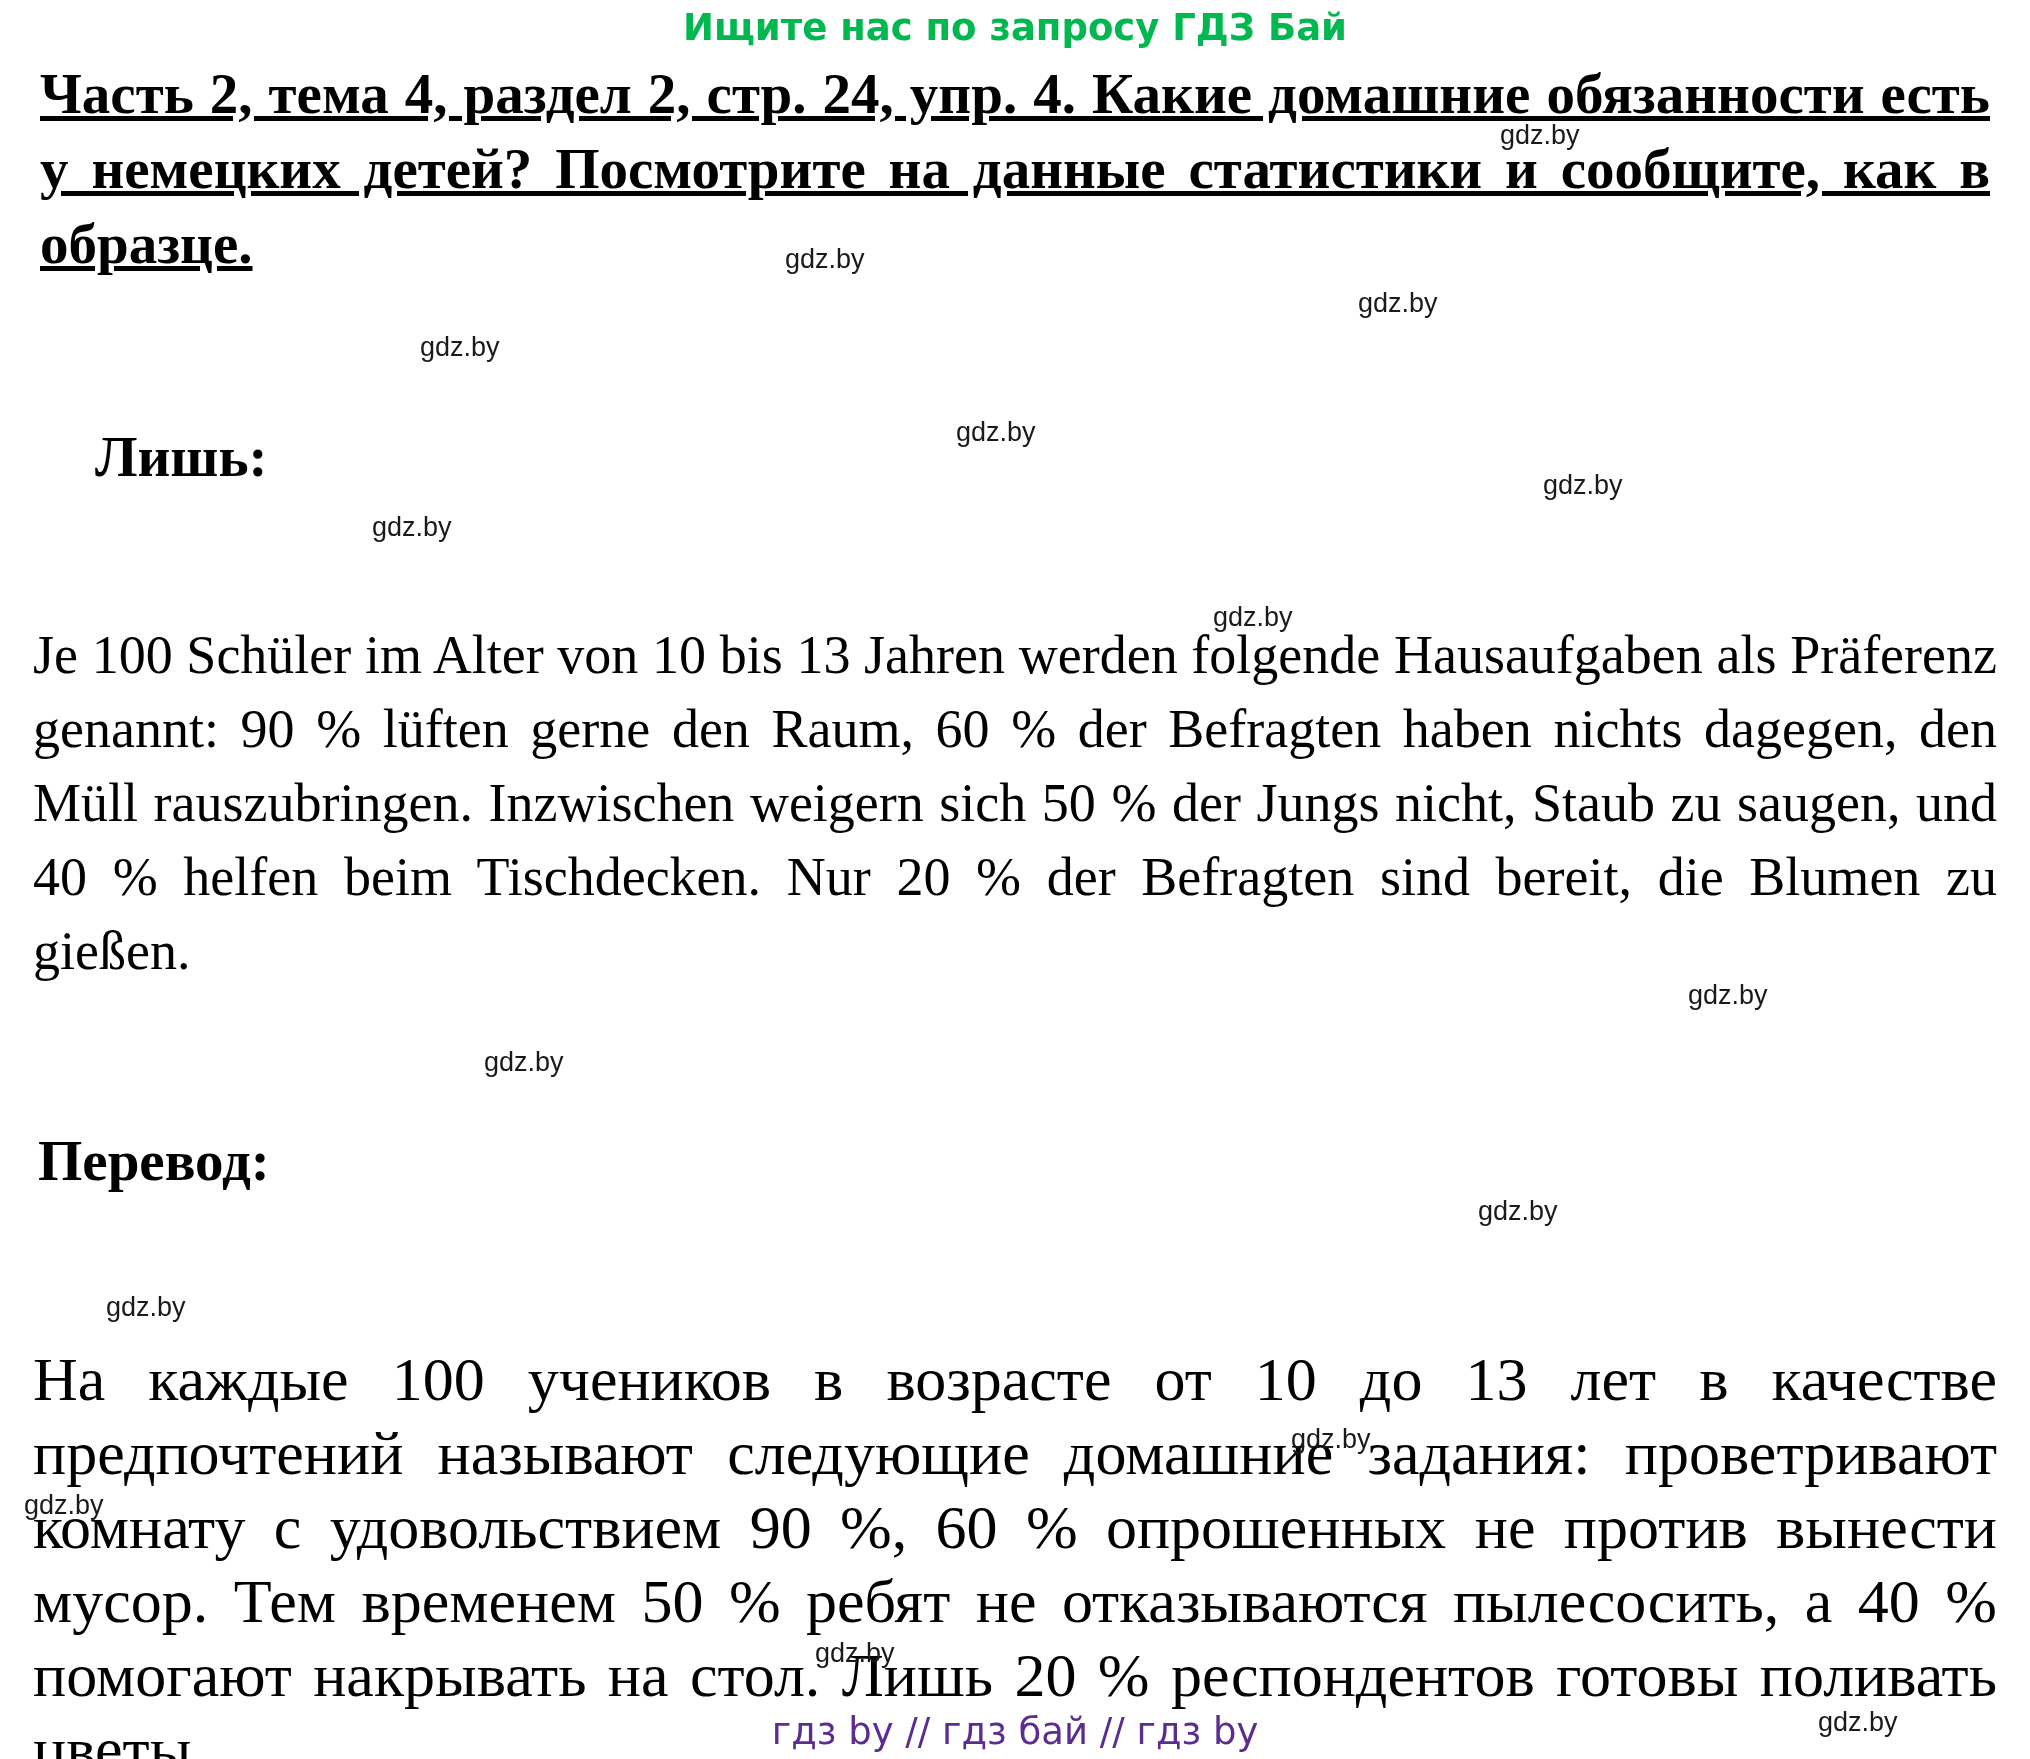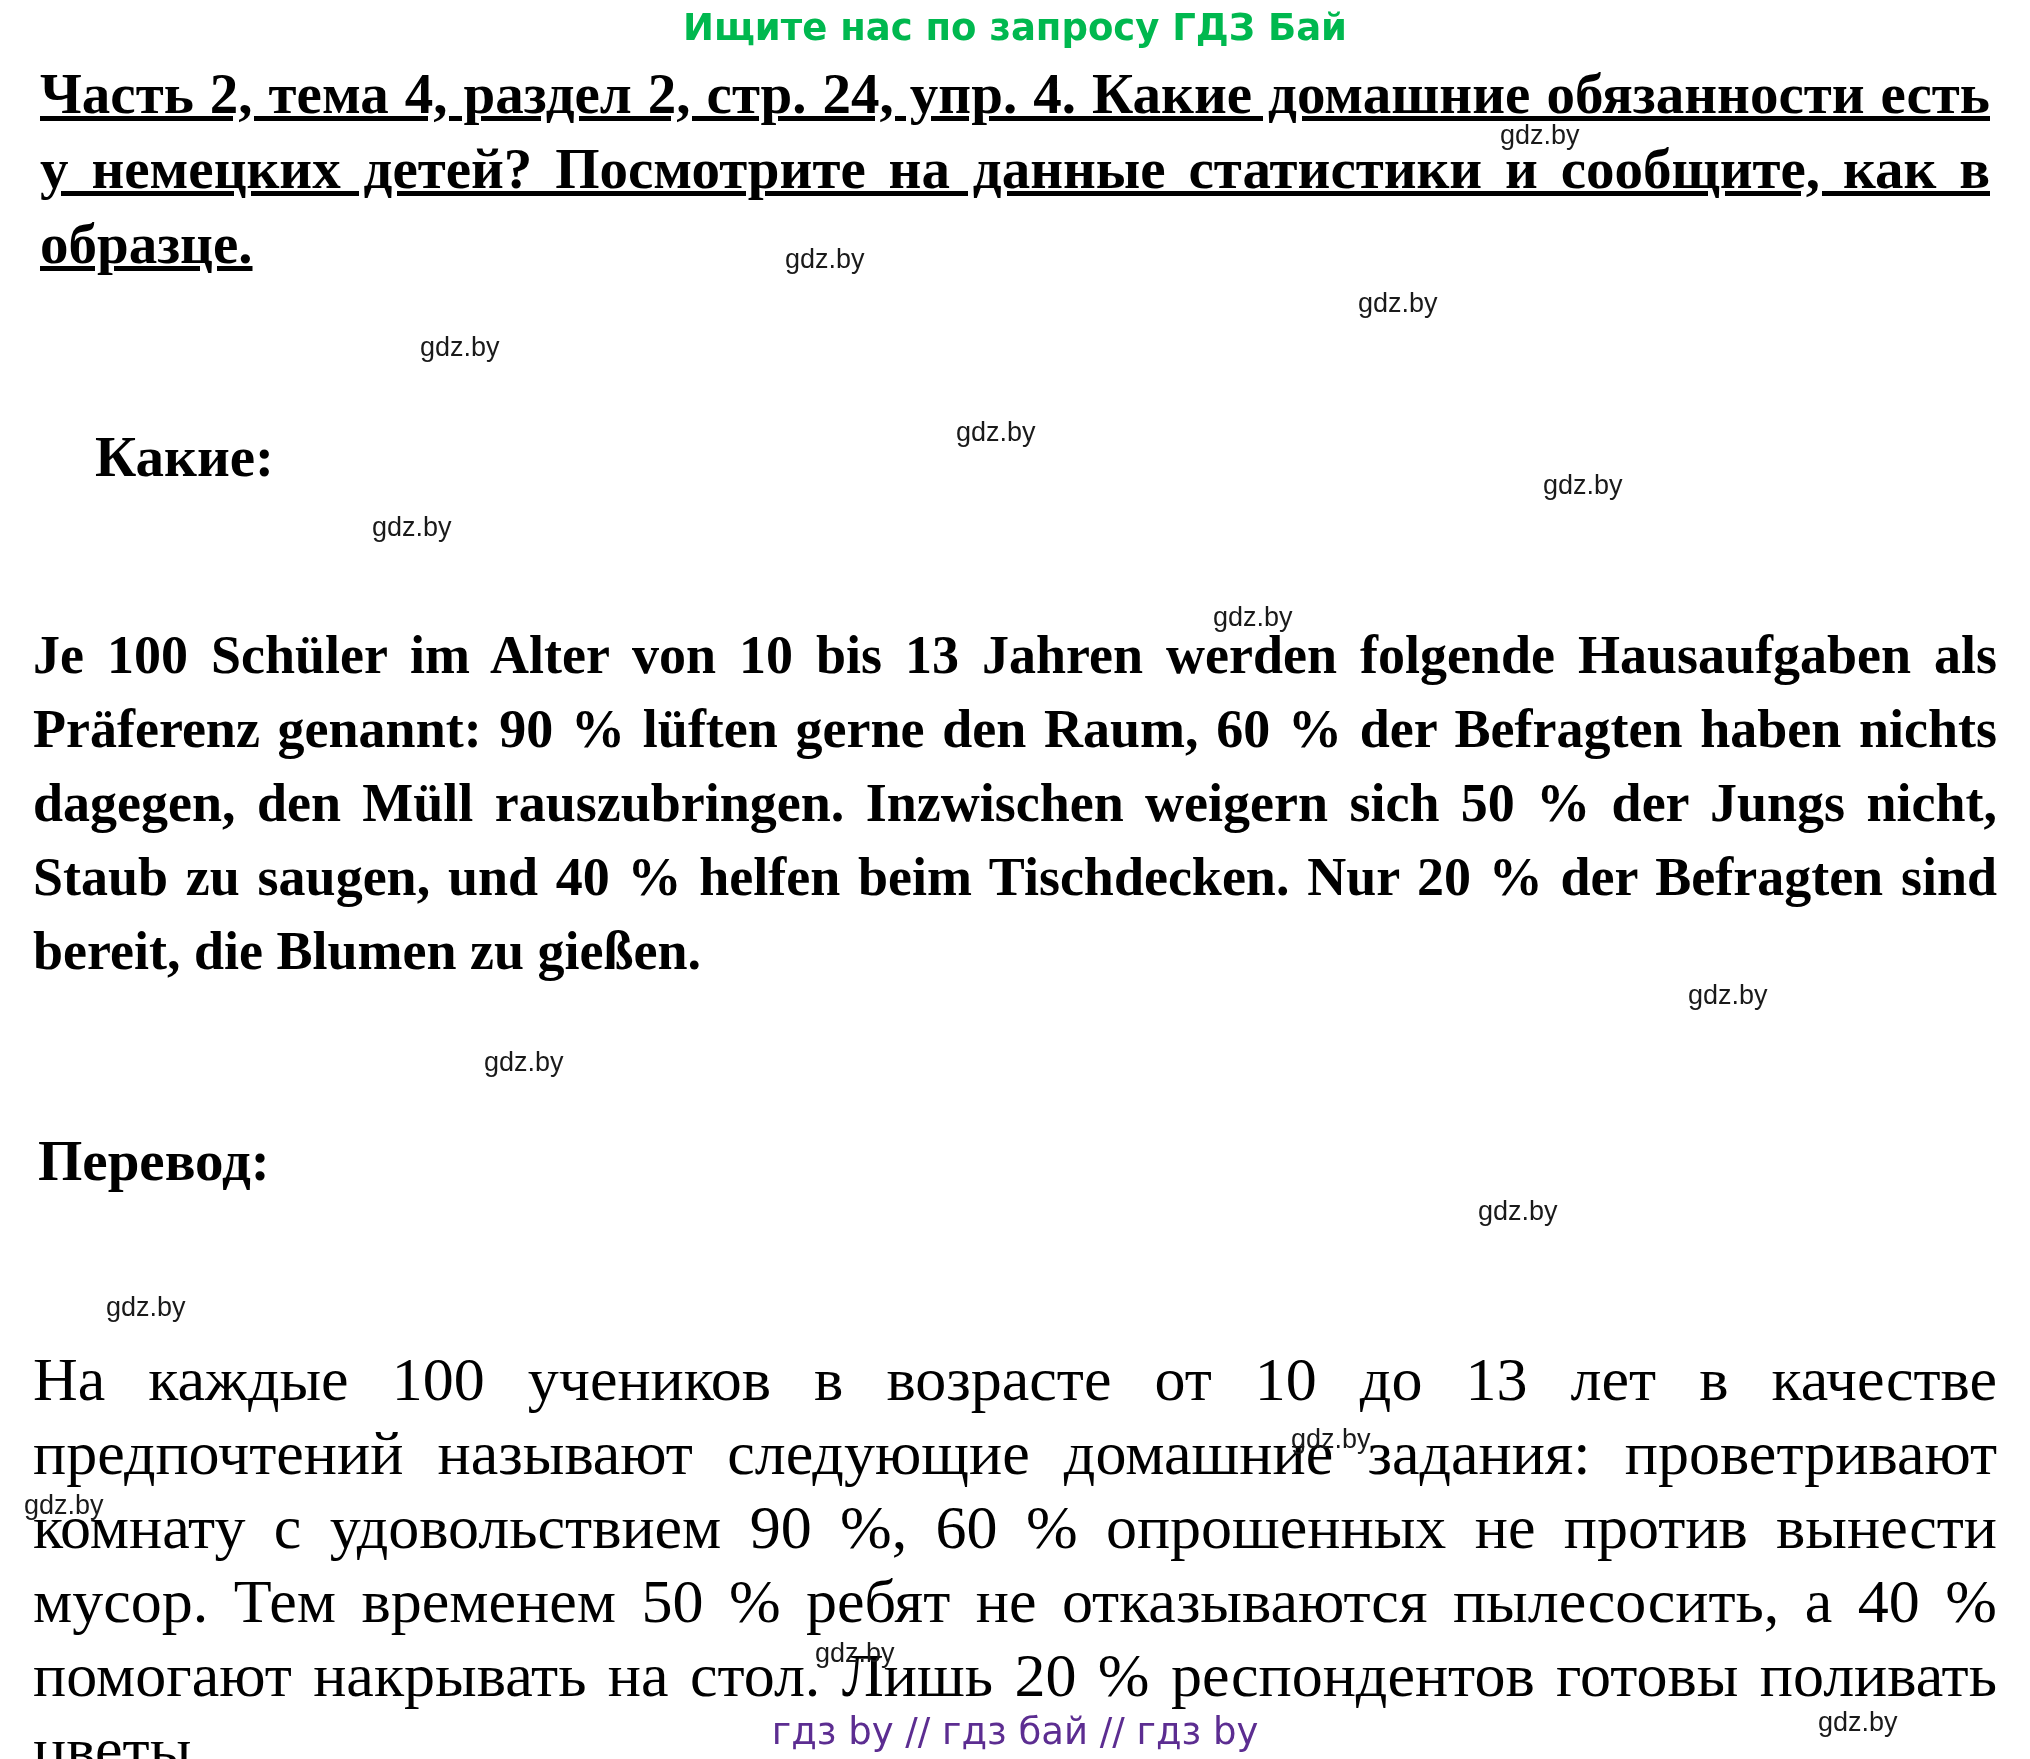--- a/index.html
+++ b/index.html
@@ -46,21 +46,20 @@
     font-size: 57px;
   }
   .answer-text {
     position: absolute;
     top: 618px;
     left: 33px;
     width: 1964px;
     font-size: 54px;
     line-height: 74px;
     text-align: justify;
-    font-weight: bold;
   }
   .translation-label {
     position: absolute;
     top: 1128px;
     left: 38px;
     font-weight: bold;
     font-size: 57px;
   }
   .translation-text {
     position: absolute;
@@ -108,21 +107,21 @@
 </style>
 </head>
 <body>
 
 <div class="page">
 
   <div class="promo-header">Ищите нас по запросу ГДЗ Бай</div>
 
   <div class="task-title">Часть 2, тема 4, раздел 2, стр. 24, упр. 4. Какие домашние обязанности есть у немецких детей? Посмотрите на данные статистики и сообщите, как в образце.</div>
 
-  <div class="answer-label">Какие:</div>
+  <div class="answer-label">Лишь:</div>
 
   <div class="answer-text">Je 100 Schüler im Alter von 10 bis 13 Jahren werden folgende Hausaufgaben als Präferenz genannt: 90 % lüften gerne den Raum, 60 % der Befragten haben nichts dagegen, den Müll rauszubringen. Inzwischen weigern sich 50 % der Jungs nicht, Staub zu saugen, und 40 % helfen beim Tischdecken. Nur 20 % der Befragten sind bereit, die Blumen zu gießen.</div>
 
   <div class="translation-label">Перевод:</div>
 
   <div class="translation-text">На каждые 100 учеников в возрасте от 10 до 13 лет в качестве предпочтений называют следующие домашние задания: проветривают комнату с удовольствием 90 %, 60 % опрошенных не против вынести мусор. Тем временем 50 % ребят не отказываются пылесосить, а 40 % помогают накрывать на стол. Лишь 20 % респондентов готовы поливать цветы.</div>
 
   <div class="footer-line">гдз by  //  гдз бай  //  гдз by</div>
 
   <span class="watermark wm1">gdz.by</span>

